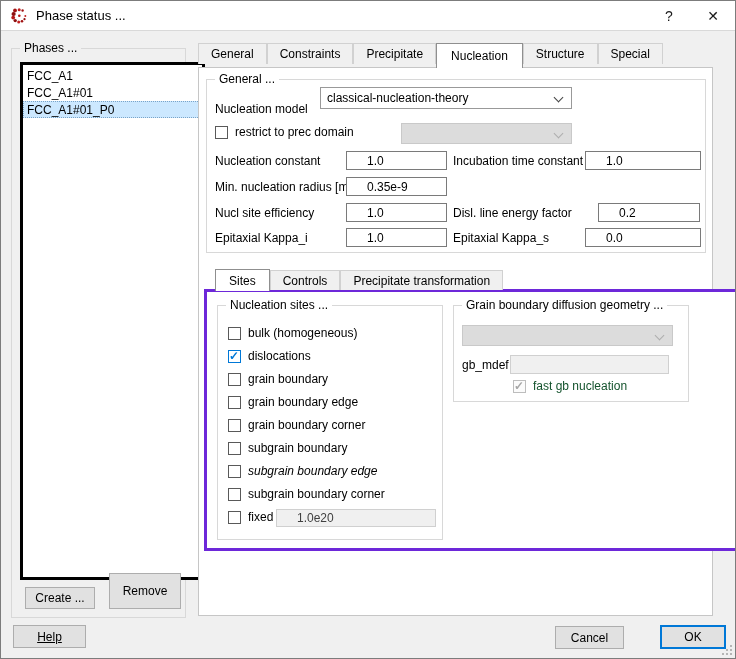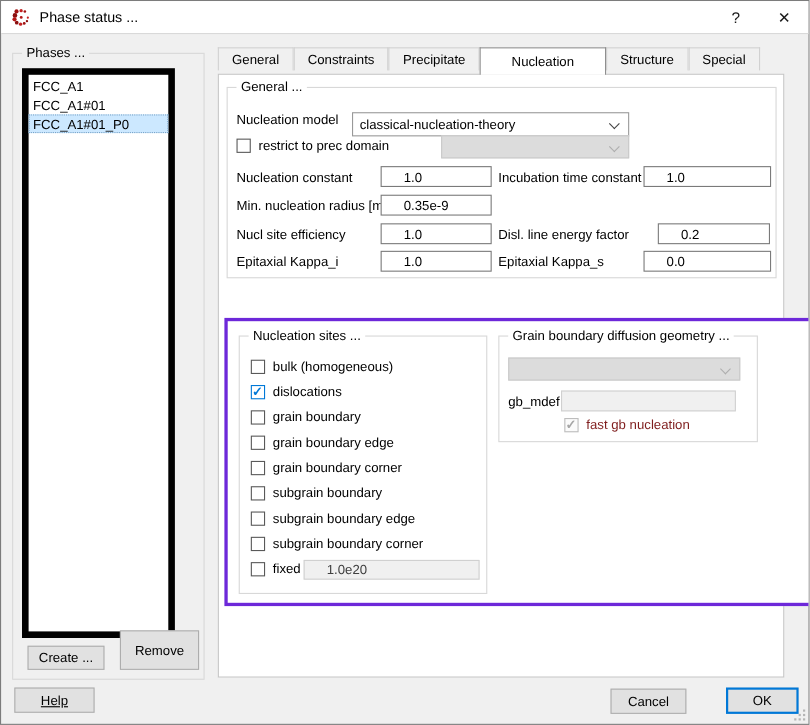--- a/index.html
+++ b/index.html
@@ -34,32 +34,32 @@
   .combo.disabled .chev{border-color:#aeaeae;}
   .cb{display:inline-block;width:13px;height:13px;box-sizing:border-box;background:#fff;
     border:1px solid #595959;position:relative;flex:none;}
   .cb.checked{border-color:#0078d7;}
   .cb.checked::after{content:"\2713";position:absolute;left:0;top:-2px;width:11px;
     font-size:12px;font-weight:bold;color:#0078d7;line-height:14px;}
   .cb.off{border-color:#bdbdbd;background:#fbfbfb;}
   .cb.off.checked::after{color:#a6a6a6;}
   .cbrow{position:absolute;display:flex;align-items:center;}
   .cbrow .cblabel{margin-left:7px;white-space:nowrap;}
-  .cbrow .cblabel.dim{color:#7f1d1d;}
+  .cbrow .cblabel.dim{color:#14532d;}
   
   .phases-group{left:10px;top:47px;width:175px;height:570px;}
-  .listbox{position:absolute;left:8px;top:13px;width:139px;height:518px;box-sizing:border-box;
-    background:#fff;border:6px solid #000000;padding-top:2px;}
+  .listbox{position:absolute;left:8px;top:13px;width:185px;height:518px;box-sizing:border-box;
+    background:#fff;border:3px solid #000000;padding-top:2px;}
   .list-item{height:17px;line-height:17px;padding-left:3px;border:1px solid transparent;box-sizing:border-box;}
   .list-item.selected{background:#cce8ff;border:1px dotted #7aa4c8;}
   
   .tabbar{position:absolute;left:197px;top:42px;height:25px;display:flex;z-index:3;}
   .tab{height:21px;line-height:21px;padding:0 12px;background:#f0f0f0;
     border:1px solid #d1d1d1;border-bottom:none;box-sizing:border-box;white-space:nowrap;}
-  .tab.active{height:25px;line-height:25px;padding:0 28px;background:#fff;
+  .tab.active{height:25px;line-height:25px;padding:0 14px;background:#fff;
     border:1px solid #8f8f8f;border-bottom:none;margin-bottom:-1px;position:relative;z-index:4;}
   .tabpanel{position:absolute;left:197px;top:66px;width:515px;height:549px;box-sizing:border-box;
     background:#fff;border:1px solid #c6c6c6;z-index:1;}
   
   .general-group{left:7px;top:11px;width:500px;height:174px;}
   
   .subtabbar{position:absolute;left:16px;top:200px;height:22px;display:flex;align-items:flex-end;z-index:3;}
   .subtab{height:20px;line-height:20px;padding:0 12px;background:#f0f0f0;
     border:1px solid #d1d1d1;border-bottom:none;box-sizing:border-box;white-space:nowrap;}
   .subtab.active{height:22px;line-height:22px;padding:0 13px;background:#fff;
@@ -116,21 +116,21 @@
     <div class="tab">Structure</div>
     <div class="tab">Special</div>
   </div>
 
   <div class="tabpanel">
 
     <div class="group general-group">
       <span class="legend on-white">General ...</span>
 
       <span class="lbl" style="left:8px;top:20px;">Nucleation model</span>
-      <div class="combo" style="left:113px;top:22px;width:252px;height:22px;">
+      <div class="combo" style="left:113px;top:7px;width:252px;height:22px;">
         <span class="val">classical-nucleation-theory</span>
         <span class="chev"></span>
       </div>
 
       <div class="cbrow" style="left:8px;top:45px;">
         <span class="cb"></span>
         <span class="cblabel">restrict to prec domain</span>
       </div>
       <div class="combo disabled" style="left:194px;top:43px;width:171px;height:21px;">
         <span class="val"></span>
@@ -149,20 +149,25 @@
       <input class="tin" style="left: 139px; top: 123px; width: 101px;" value="1.0">
       <span class="lbl" style="left:246px;top:124px;">Disl. line energy factor</span>
       <input class="tin" style="left: 391px; top: 123px; width: 102px;" value="0.2">
 
       <span class="lbl" style="left:8px;top:149px;">Epitaxial Kappa_i</span>
       <input class="tin" style="left: 139px; top: 148px; width: 101px;" value="1.0">
       <span class="lbl" style="left:246px;top:149px;">Epitaxial Kappa_s</span>
       <input class="tin" style="left: 378px; top: 148px; width: 116px;" value="0.0">
     </div>
 
+    <div class="subtabbar">
+      <div class="subtab active">Sites</div>
+      <div class="subtab">Controls</div>
+      <div class="subtab">Precipitate transformation</div>
+    </div>
 
     <div class="subpanel">
 
       <div class="group sites-group">
         <span class="legend on-white">Nucleation sites ...</span>
 
         <div class="cbrow" style="left:10px;top:20px;">
           <span class="cb"></span>
           <span class="cblabel">bulk (homogeneous)</span>
         </div>
@@ -179,21 +184,21 @@
           <span class="cblabel">grain boundary edge</span>
         </div>
         <div class="cbrow" style="left:10px;top:112px;">
           <span class="cb"></span>
           <span class="cblabel">grain boundary corner</span>
         </div>
         <div class="cbrow" style="left:10px;top:135px;">
           <span class="cb"></span>
           <span class="cblabel">subgrain boundary</span>
         </div>
-        <div class="cbrow" style="left:10px;top:158px;">
+        <div class="cbrow" style="left:10px;top:158px;font-style:italic;">
           <span class="cb"></span>
           <span class="cblabel">subgrain boundary edge</span>
         </div>
         <div class="cbrow" style="left:10px;top:181px;">
           <span class="cb"></span>
           <span class="cblabel">subgrain boundary corner</span>
         </div>
         <div class="cbrow" style="left:10px;top:204px;">
           <span class="cb"></span>
           <span class="cblabel">fixed</span>

